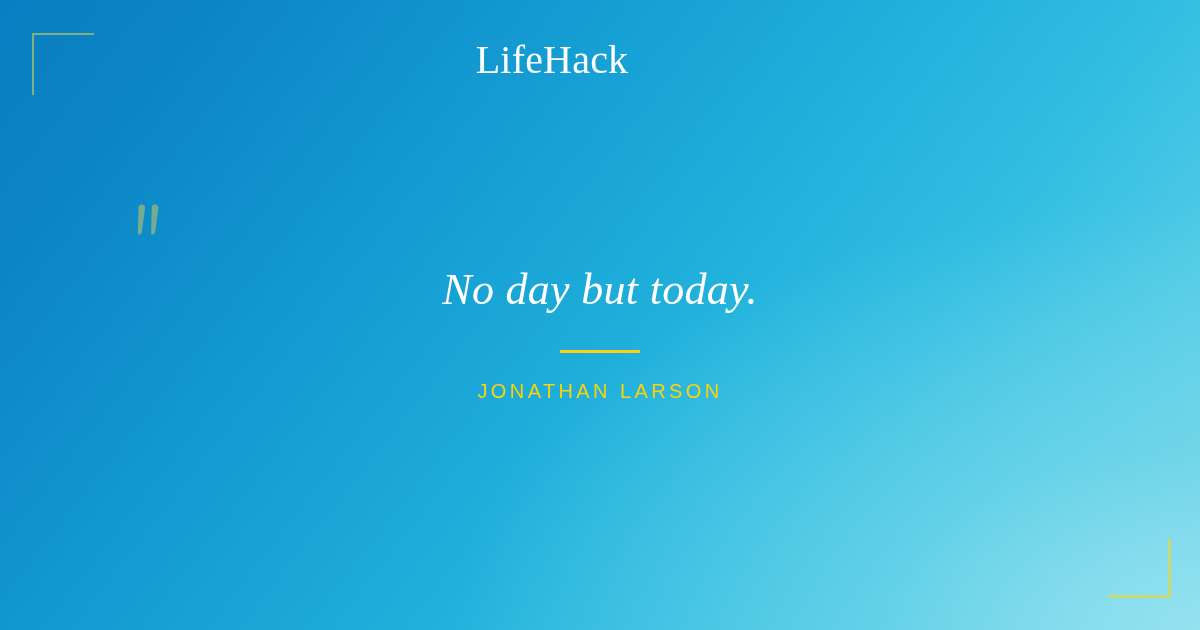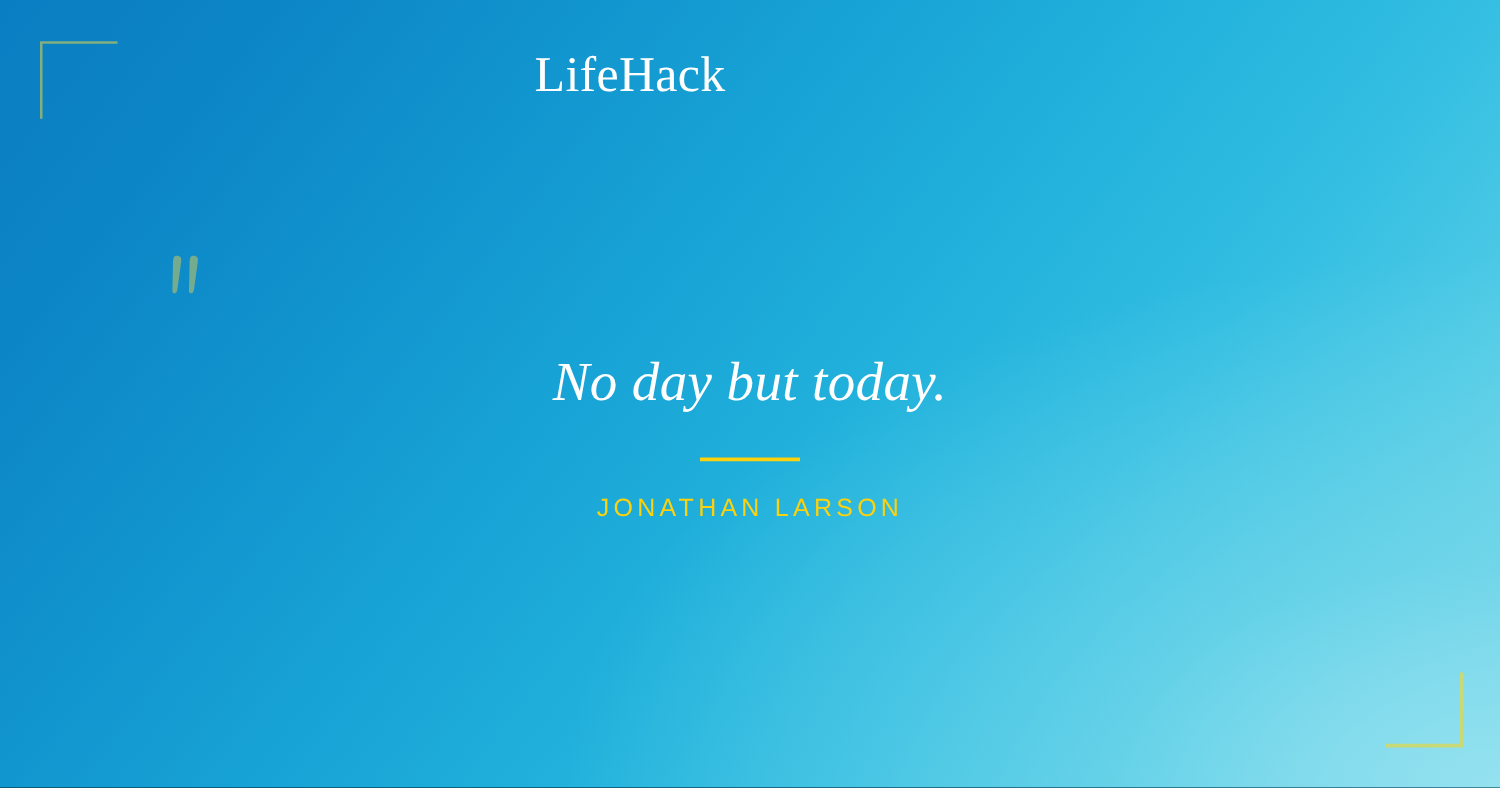--- a/index.html
+++ b/index.html
@@ -65,27 +65,28 @@
     top: 38px;
     left: 0;
     width: 1008px;
     text-align: center;
     font-family: "Liberation Serif", "DejaVu Serif", serif;
     font-size: 40px;
     font-weight: 400;
     letter-spacing: 0.2px;
     color: #ffffff;
     line-height: 1.1;
+    padding-left: 48px;
   }
 
   
   .center-block {
     position: absolute;
     left: 0;
-    top: 278px;
+    top: 262px;
     width: 1200px;
     text-align: center;
   }
   .quote-text {
     font-family: "Liberation Serif", "DejaVu Serif", serif;
     font-style: italic;
     font-size: 44px;
     font-weight: 400;
     color: #ffffff;
     line-height: 1.28;

